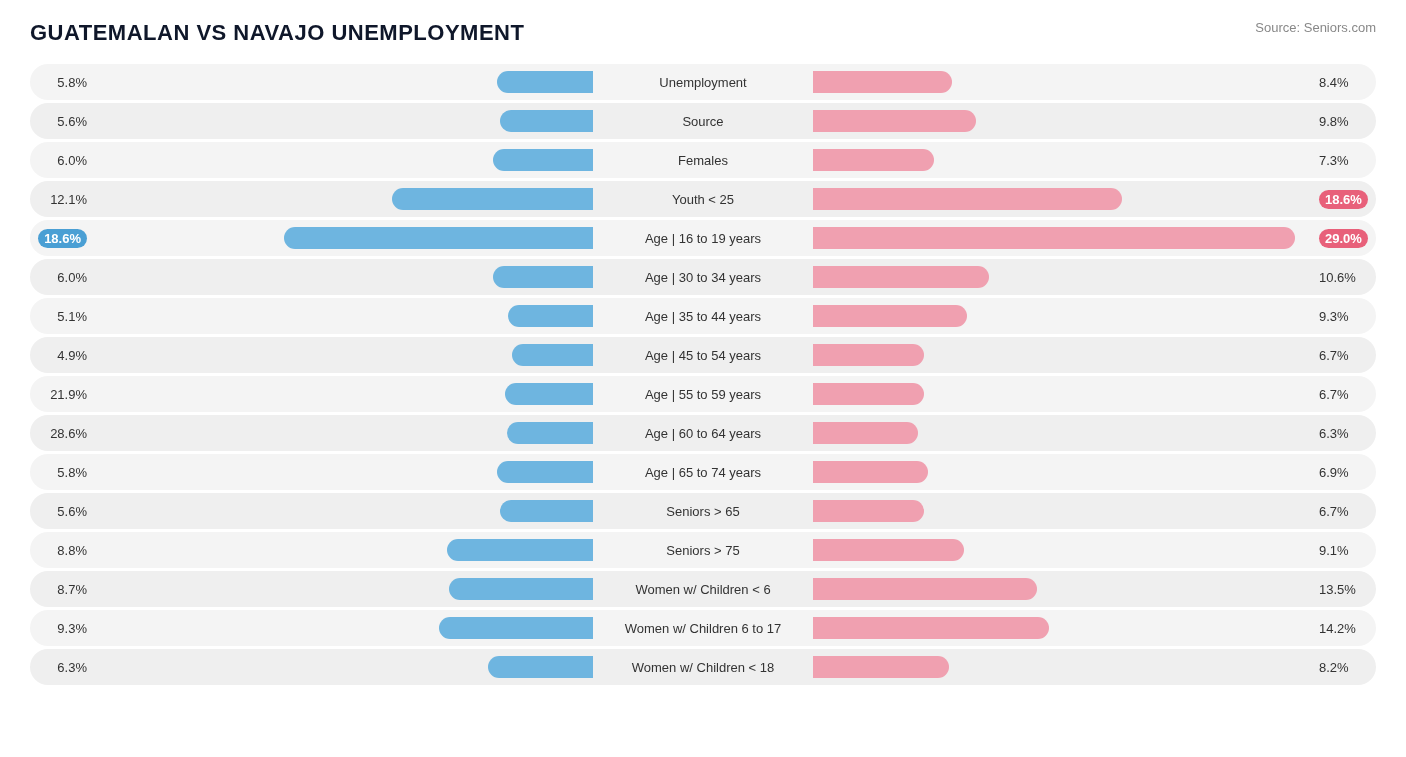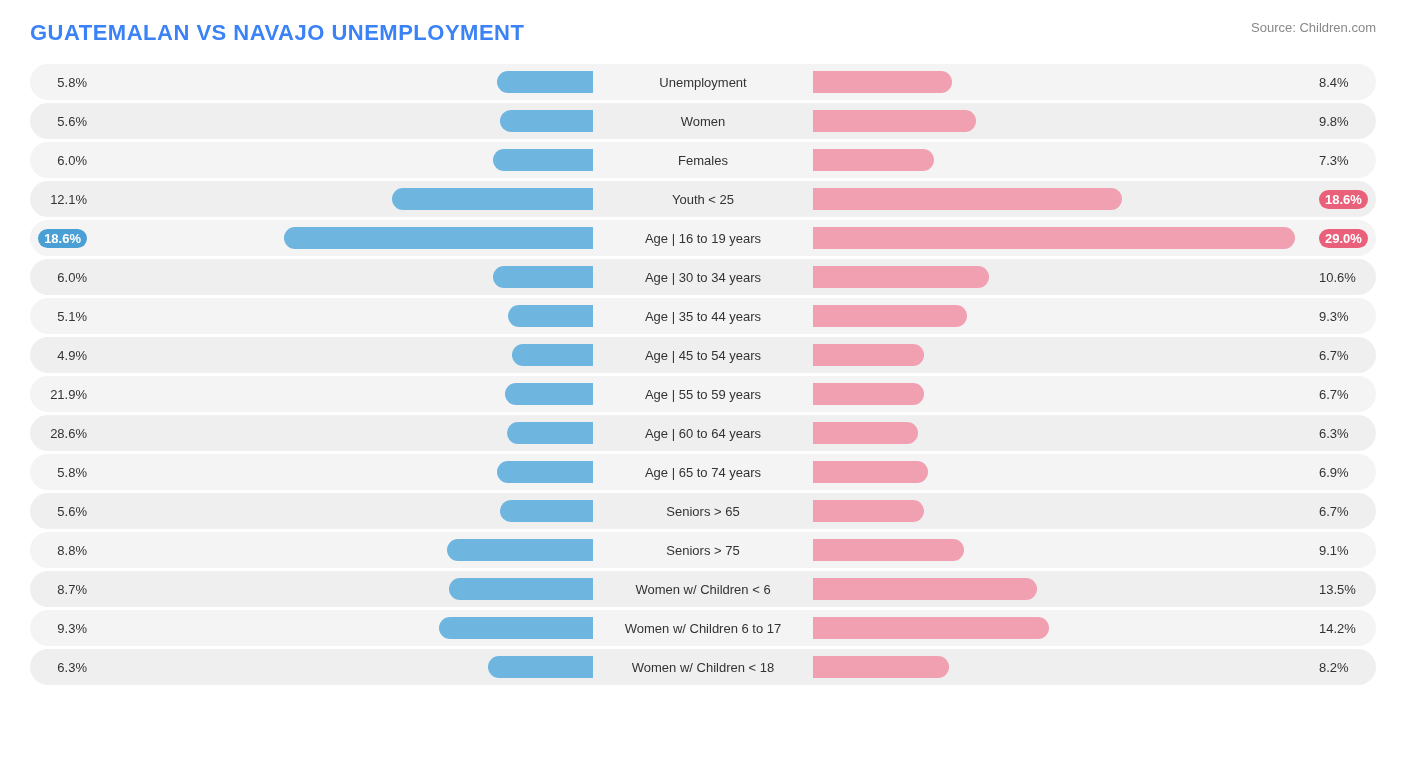--- a/index.html
+++ b/index.html
@@ -16,21 +16,21 @@
     }
     .chart-header {
       display: flex;
       justify-content: space-between;
       align-items: flex-start;
       margin-bottom: 18px;
     }
     .chart-title {
       font-size: 22px;
       font-weight: bold;
-      color: #3b82f6;
+      color: #0f172a;
       text-transform: uppercase;
       letter-spacing: 0.5px;
     }
     .chart-source {
       font-size: 13px;
       color: #888;
     }
     .chart-body {
       width: 100%;
     }
@@ -125,21 +125,21 @@
       font-size: 13px;
       font-weight: bold;
     }
   </style>
 </head>
 <body>
 
 <div class="chart-container">
   <div class="chart-header">
     <div class="chart-title">GUATEMALAN VS NAVAJO UNEMPLOYMENT</div>
-    <div class="chart-source">Source: Children.com</div>
+    <div class="chart-source">Source: Seniors.com</div>
   </div>
 
   <div class="chart-body" id="chart-body">
   <div class="row-wrapper">
         <div class="left-value">5.8%</div>
         <div class="bars-center">
           <div class="left-bar-area">
             <span class="bar-blue" style="width: 19.3%;"></span>
           </div>
           <div class="label-center">Unemployment</div>
@@ -148,21 +148,21 @@
           </div>
         </div>
         <div class="right-value">8.4%</div>
       </div>
       <div class="row-wrapper">
         <div class="left-value">5.6%</div>
         <div class="bars-center">
           <div class="left-bar-area">
             <span class="bar-blue" style="width: 18.7%;"></span>
           </div>
-          <div class="label-center">Women</div>
+          <div class="label-center">Source</div>
           <div class="right-bar-area">
             <span class="bar-pink" style="width: 32.7%;"></span>
           </div>
         </div>
         <div class="right-value">9.8%</div>
       </div>
       <div class="row-wrapper">
         <div class="left-value">6.0%</div>
         <div class="bars-center">
           <div class="left-bar-area">

